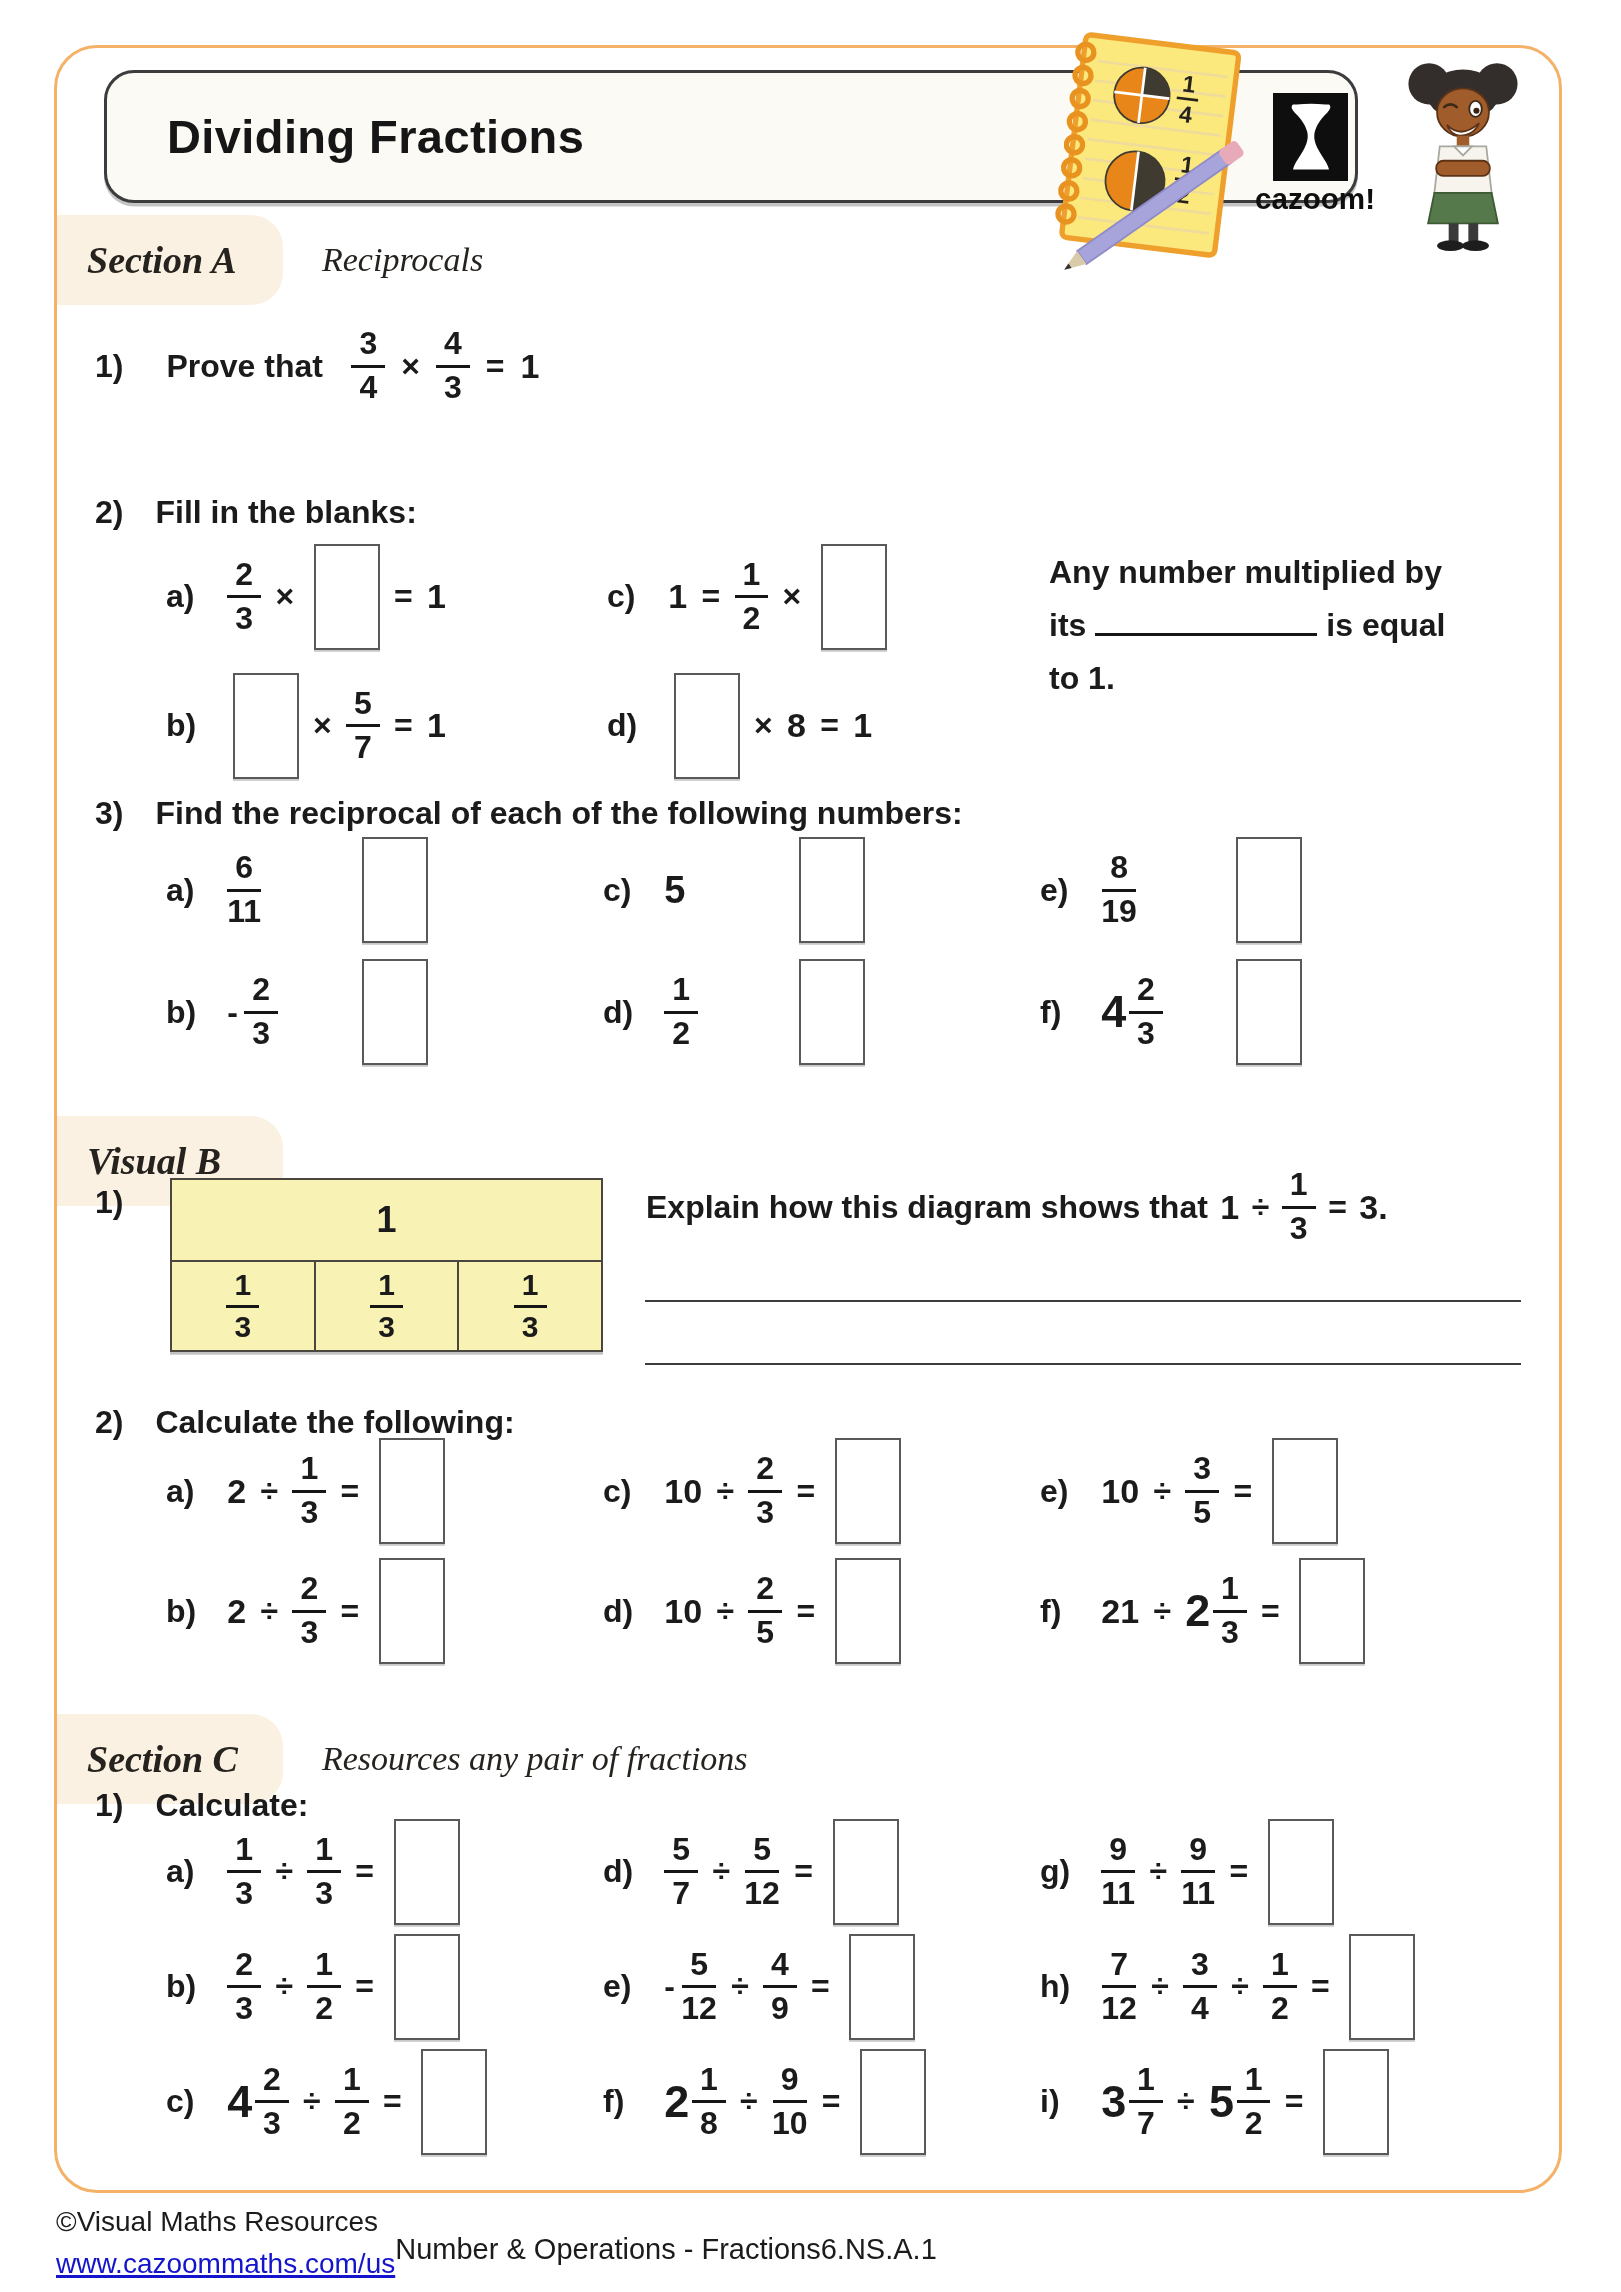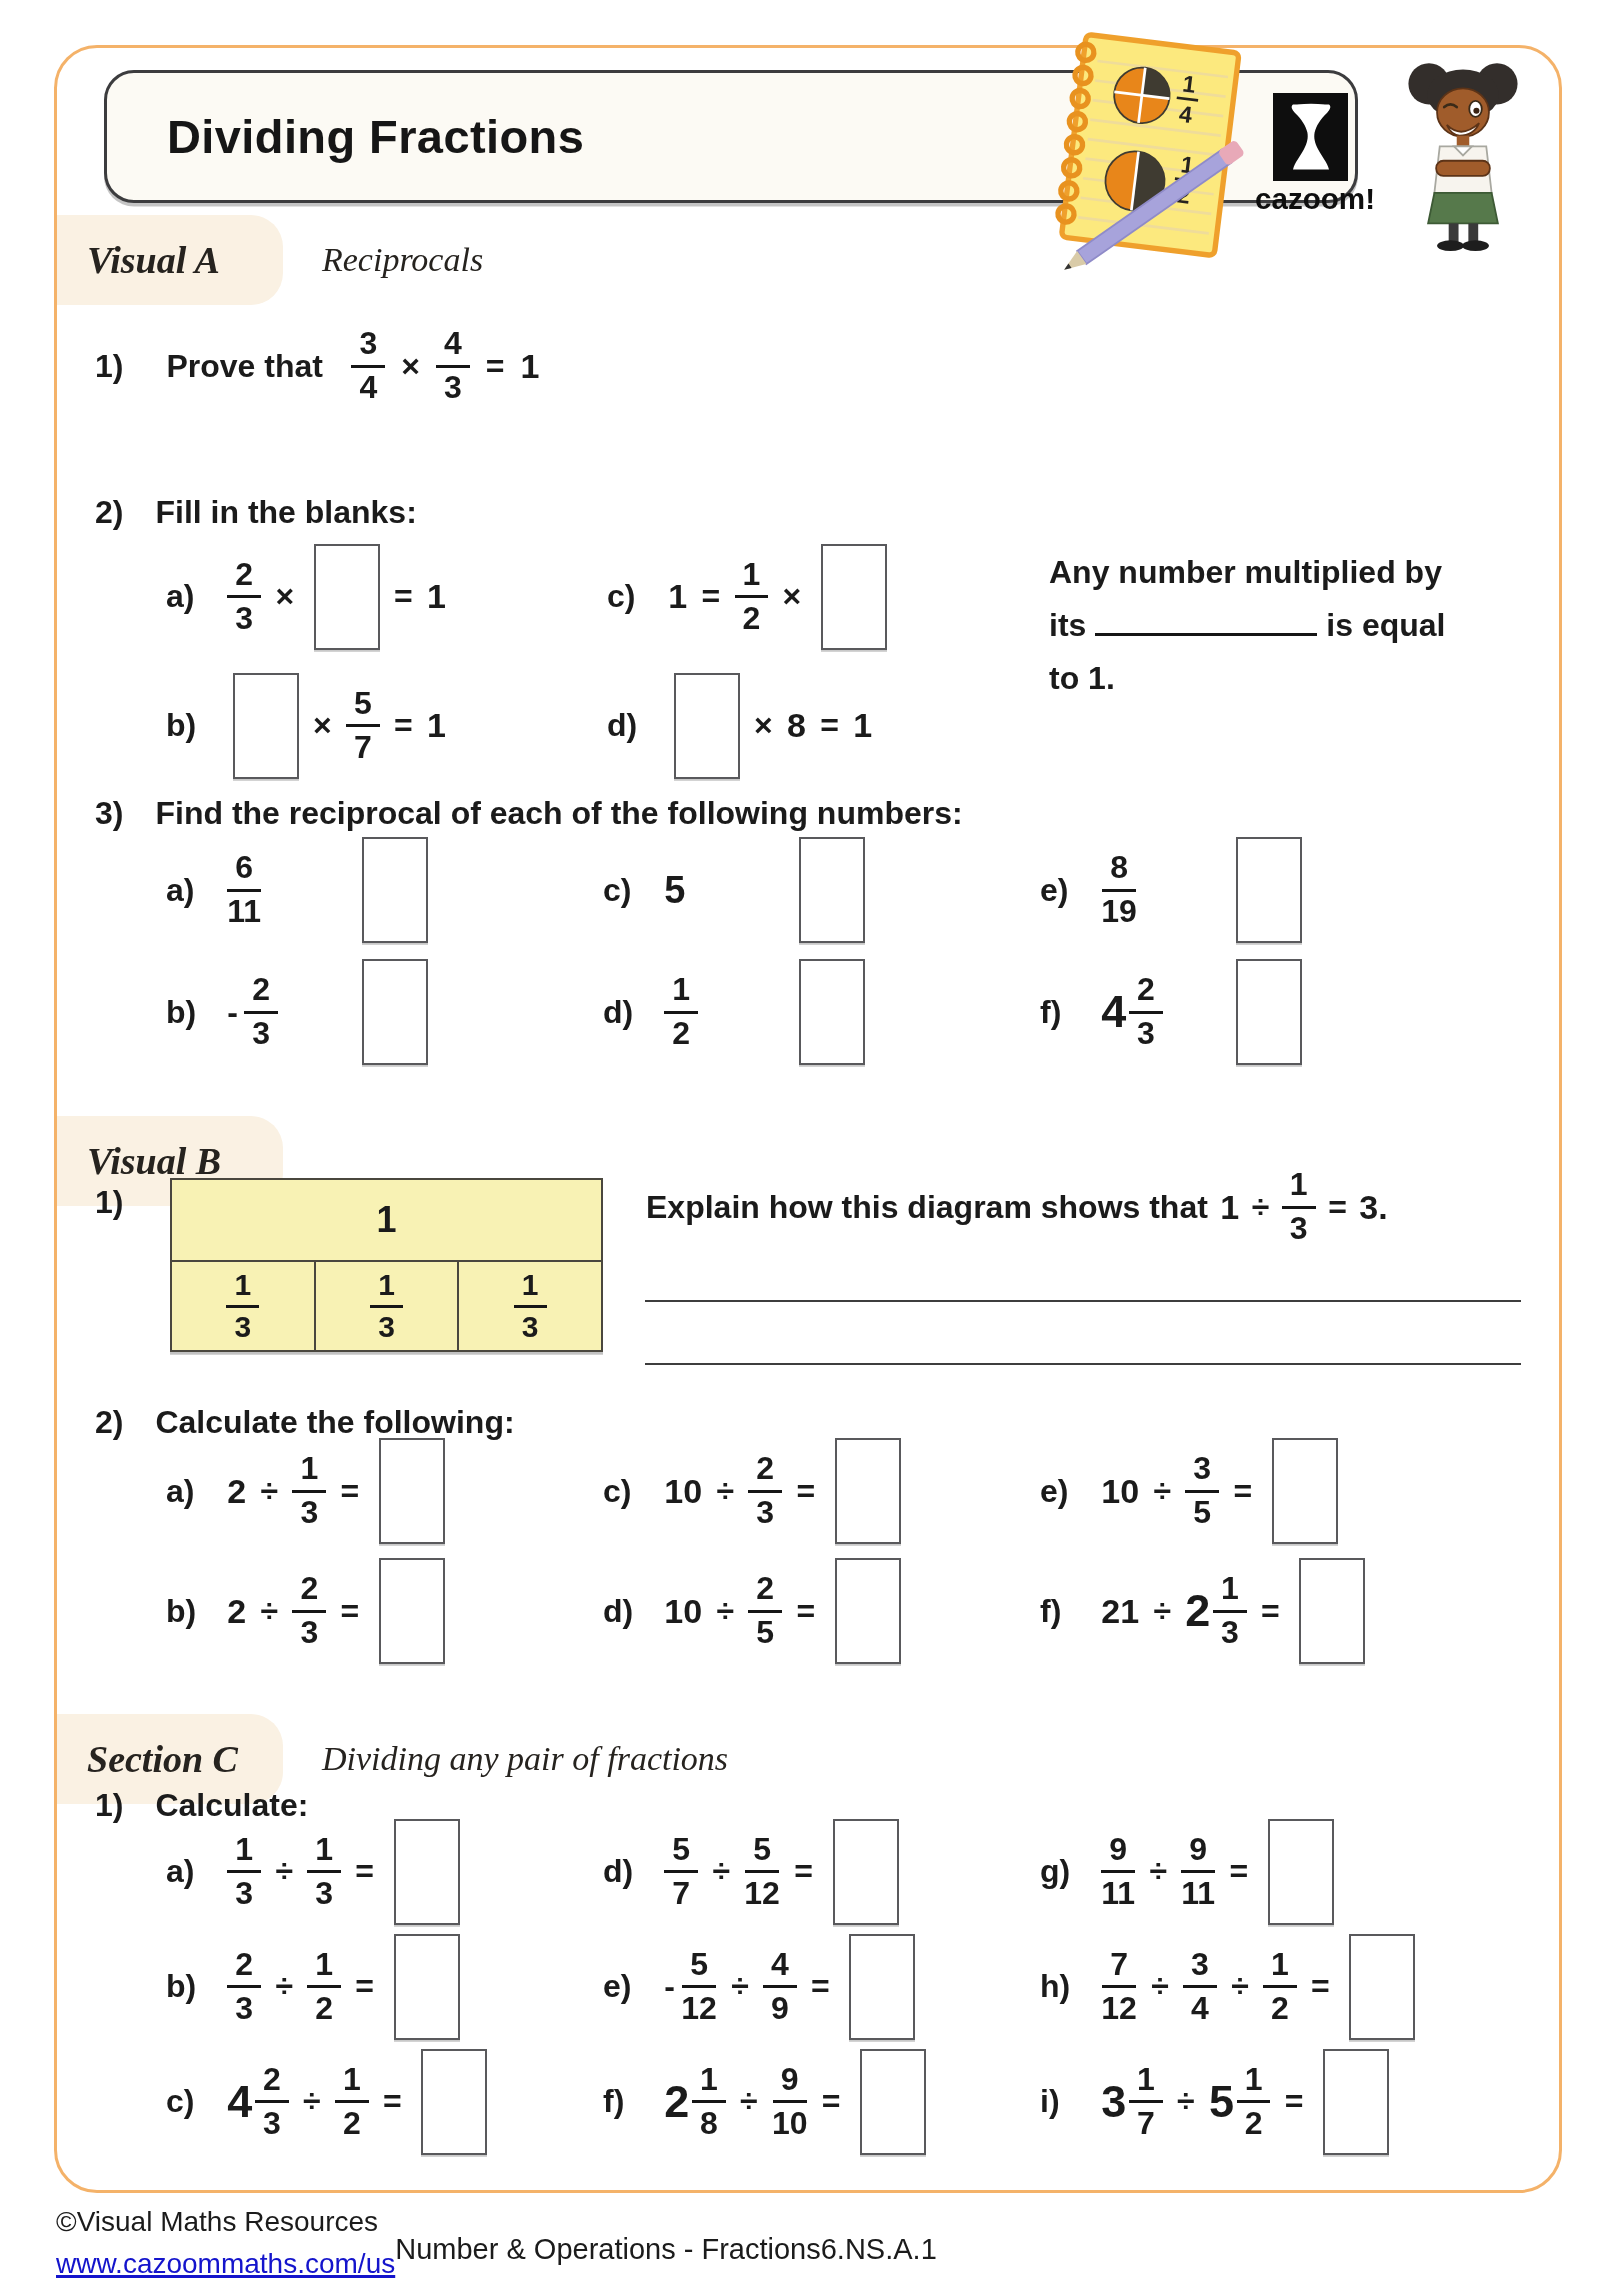--- a/index.html
+++ b/index.html
@@ -187,21 +187,21 @@
           <path d="M36,152 L100,152 L107,186 L29,186 Z" fill="#56794B" stroke="#3d5a35" stroke-width="2"></path>
           <rect x="52" y="186" width="11" height="22" fill="#3a3a3a"></rect>
           <rect x="74" y="186" width="11" height="22" fill="#3a3a3a"></rect>
           <ellipse cx="54" cy="211" rx="15" ry="6" fill="#1d1d1d"></ellipse>
           <ellipse cx="82" cy="211" rx="15" ry="6" fill="#1d1d1d"></ellipse>
         </svg>
       </div>
 
       <div class="sec-row" id="secA" style="top:167px">
         <div class="sec-blob">
-          <span class="sec-label">Visual A</span>
+          <span class="sec-label">Section A</span>
         </div>
         <span class="sec-sub">Reciprocals</span>
       </div>
 
       <div id="q1row">
         <span class="qnum">1)</span>
         <span class="qtext" style="margin-left:27px">Prove that</span>
         <span class="frac" style="margin-left:12.5px">
             <span class="num">3</span>
             <span class="den">4</span>
@@ -463,21 +463,21 @@
             </span>
           <span class="op">=</span>
           <span class="abox"></span>
         </div>
       </div>
 
       <div class="sec-row" id="secC" style="top:1666px">
         <div class="sec-blob">
           <span class="sec-label">Section C</span>
         </div>
-        <span class="sec-sub">Dividing any pair of fractions</span>
+        <span class="sec-sub">Resources any pair of fractions</span>
       </div>
 
       <div class="qhead" style="top:1739px">
         <span class="qnum">1)</span>
         <span class="qtitle">Calculate:</span>
       </div>
 
       <div id="c1grid">
         <div class="eq">
           <span class="lbl">a)</span>

